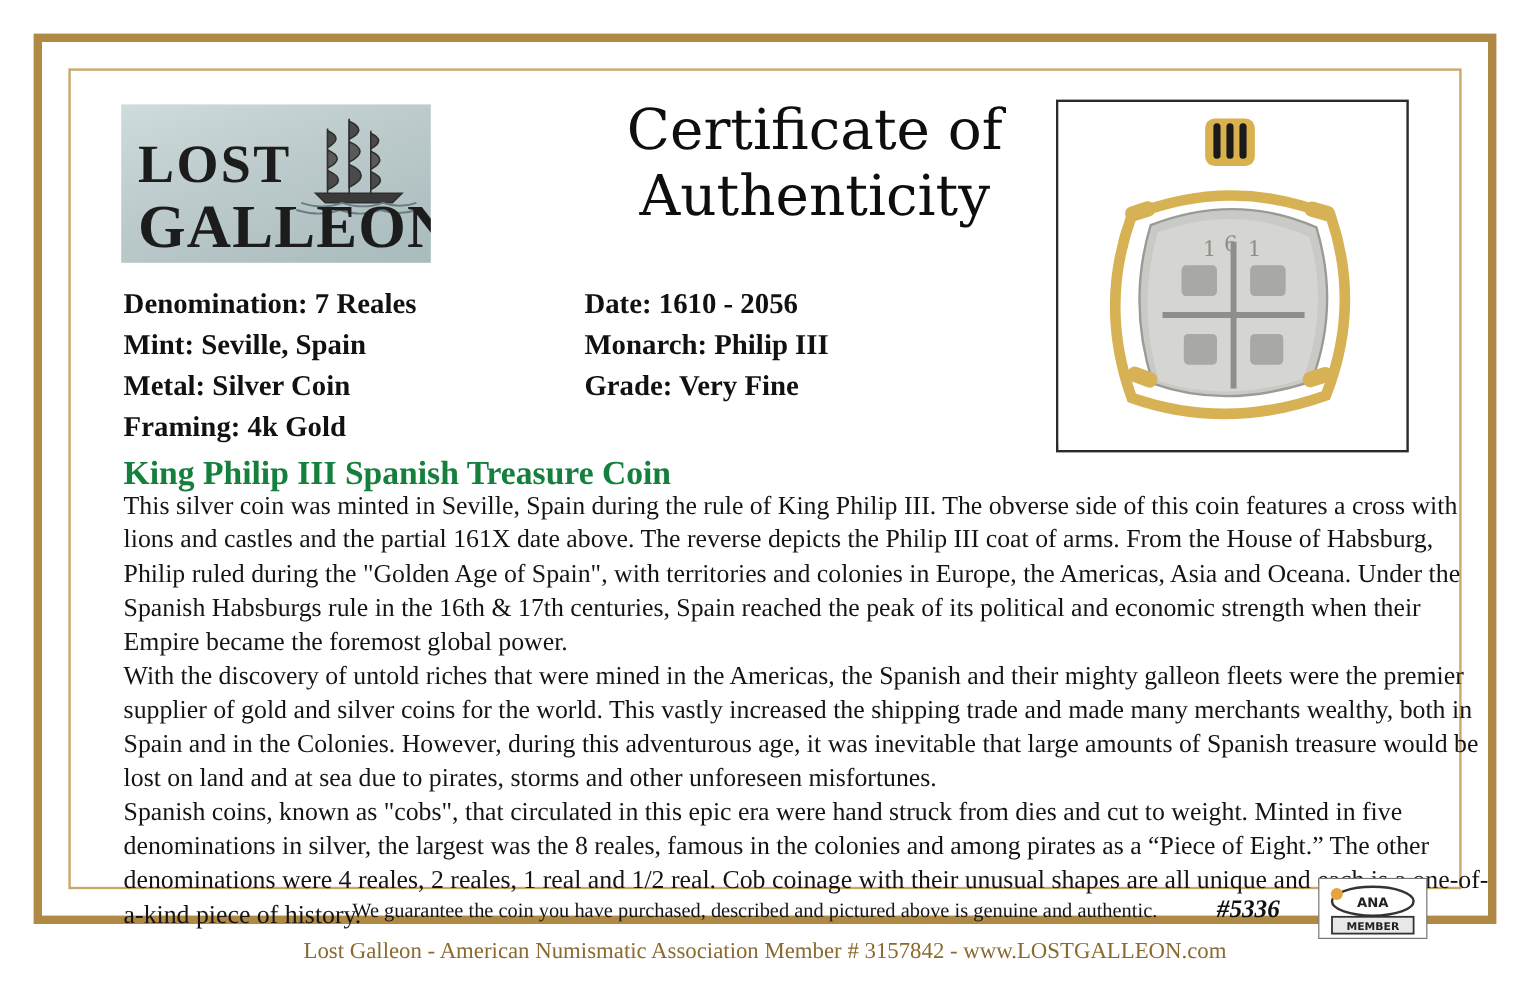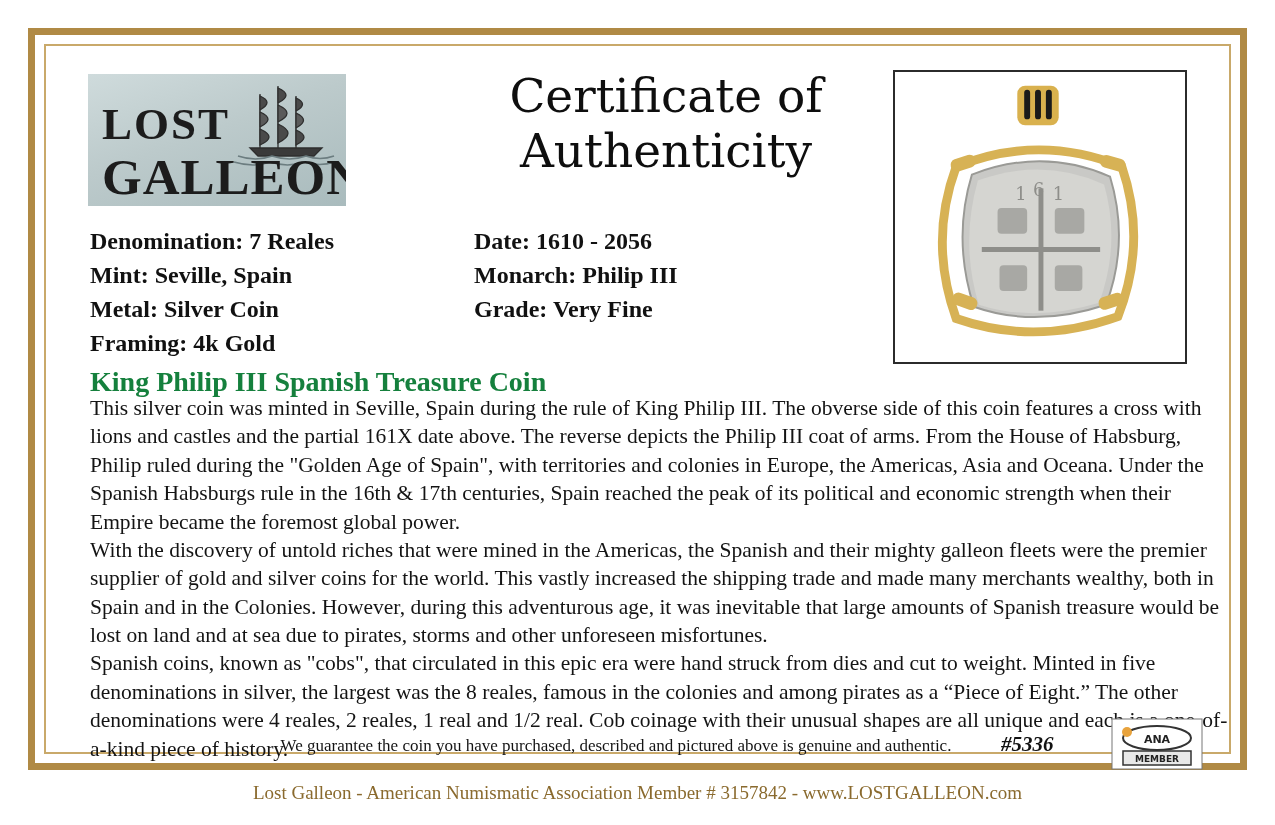--- a/index.html
+++ b/index.html
@@ -23,21 +23,21 @@
   
   #cert-frame {
     position: absolute;
     left: 28px;
     top: 28px;
     width: 1219px;
     height: 742px;
     box-sizing: border-box;
     border: 7px solid #b08a45;
     background: #ffffff;
-    padding: 9px;
+    padding: 22px;
   }
   #cert-frame-inner {
     width: 100%;
     height: 100%;
     box-sizing: border-box;
     border: 2px solid #c9a96a;
     background: #ffffff;
     position: relative;
   }
   

